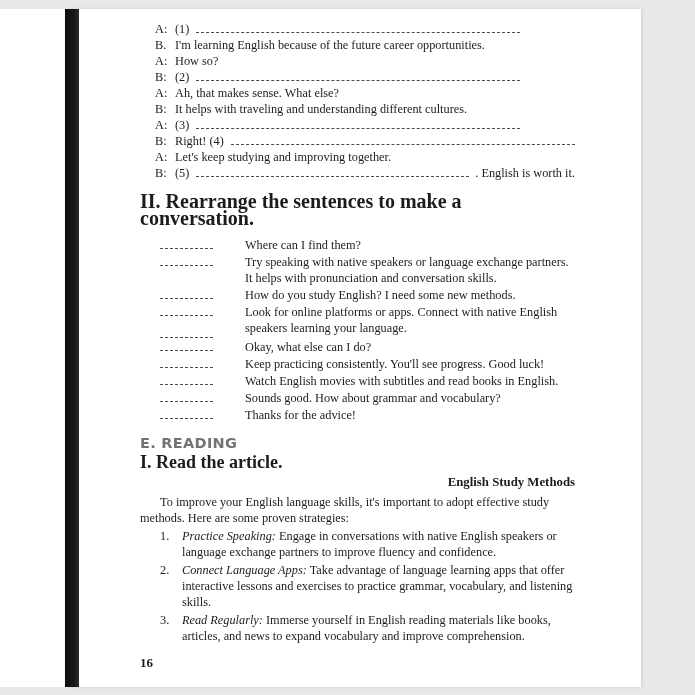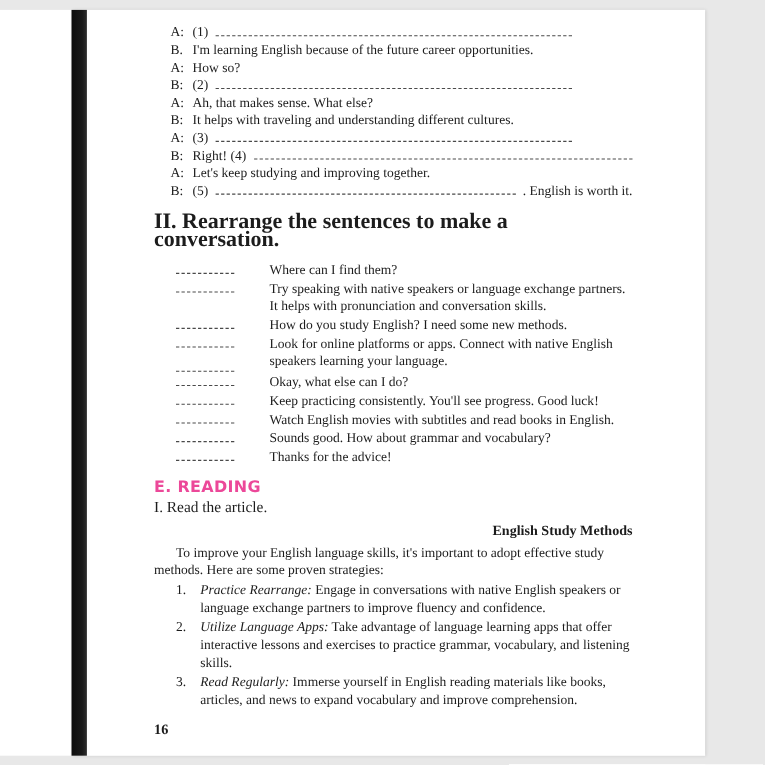--- a/index.html
+++ b/index.html
@@ -67,23 +67,23 @@
   .rtext { margin-left: 32px; flex: 1; }
 
   
   .eheading {
     font-family: "DejaVu Sans", sans-serif;
     font-weight: 800;
     font-size: 14.5px;
     letter-spacing: 0.3px;
     margin: 12px 0 0 0;
     line-height: 17px;
-    color: #ec4899;
-  }
-  .subheading { font-size: 14px; font-weight: normal; margin: 2px 0 0 0; line-height: 16px; }
+    color: #737373;
+  }
+  .subheading { font-size: 18px; font-weight: bold; margin: 2px 0 0 0; line-height: 16px; }
   .atitle { text-align: right; font-weight: bold; font-size: 12.8px; margin: 4px 0 4px 0; line-height: 16px; }
   .intro { margin: 4px 0 0 0; text-indent: 20px; }
   .nlist { margin-top: 2px; }
   .nitem { display: flex; align-items: baseline; padding-left: 20px; margin-bottom: 2px; }
   .nnum { width: 22px; flex-shrink: 0; }
   .ntext { flex: 1; }
   .ntext i { font-style: italic; }
 
   .pagenum {
     position: absolute;
@@ -199,25 +199,25 @@
       </div>
 
       <div class="eheading">E. READING</div>
       <div class="subheading">I. Read the article.</div>
       <div class="atitle">English Study Methods</div>
       <p class="intro">To improve your English language skills, it's important to adopt effective study methods. Here are some proven strategies:</p>
 
       <div class="nlist">
         <div class="nitem">
           <span class="nnum">1.</span>
-          <span class="ntext"><i>Practice Rearrange:</i> <span>Engage in conversations with native English speakers or language exchange partners to improve fluency and confidence.</span></span>
+          <span class="ntext"><i>Practice Speaking:</i> <span>Engage in conversations with native English speakers or language exchange partners to improve fluency and confidence.</span></span>
         </div>
         <div class="nitem">
           <span class="nnum">2.</span>
-          <span class="ntext"><i>Utilize Language Apps:</i> <span>Take advantage of language learning apps that offer interactive lessons and exercises to practice grammar, vocabulary, and listening skills.</span></span>
+          <span class="ntext"><i>Connect Language Apps:</i> <span>Take advantage of language learning apps that offer interactive lessons and exercises to practice grammar, vocabulary, and listening skills.</span></span>
         </div>
         <div class="nitem">
           <span class="nnum">3.</span>
           <span class="ntext"><i>Read Regularly:</i> <span>Immerse yourself in English reading materials like books, articles, and news to expand vocabulary and improve comprehension.</span></span>
         </div>
       </div>
     </div>
 
     <div class="pagenum">16</div>
   </div>

